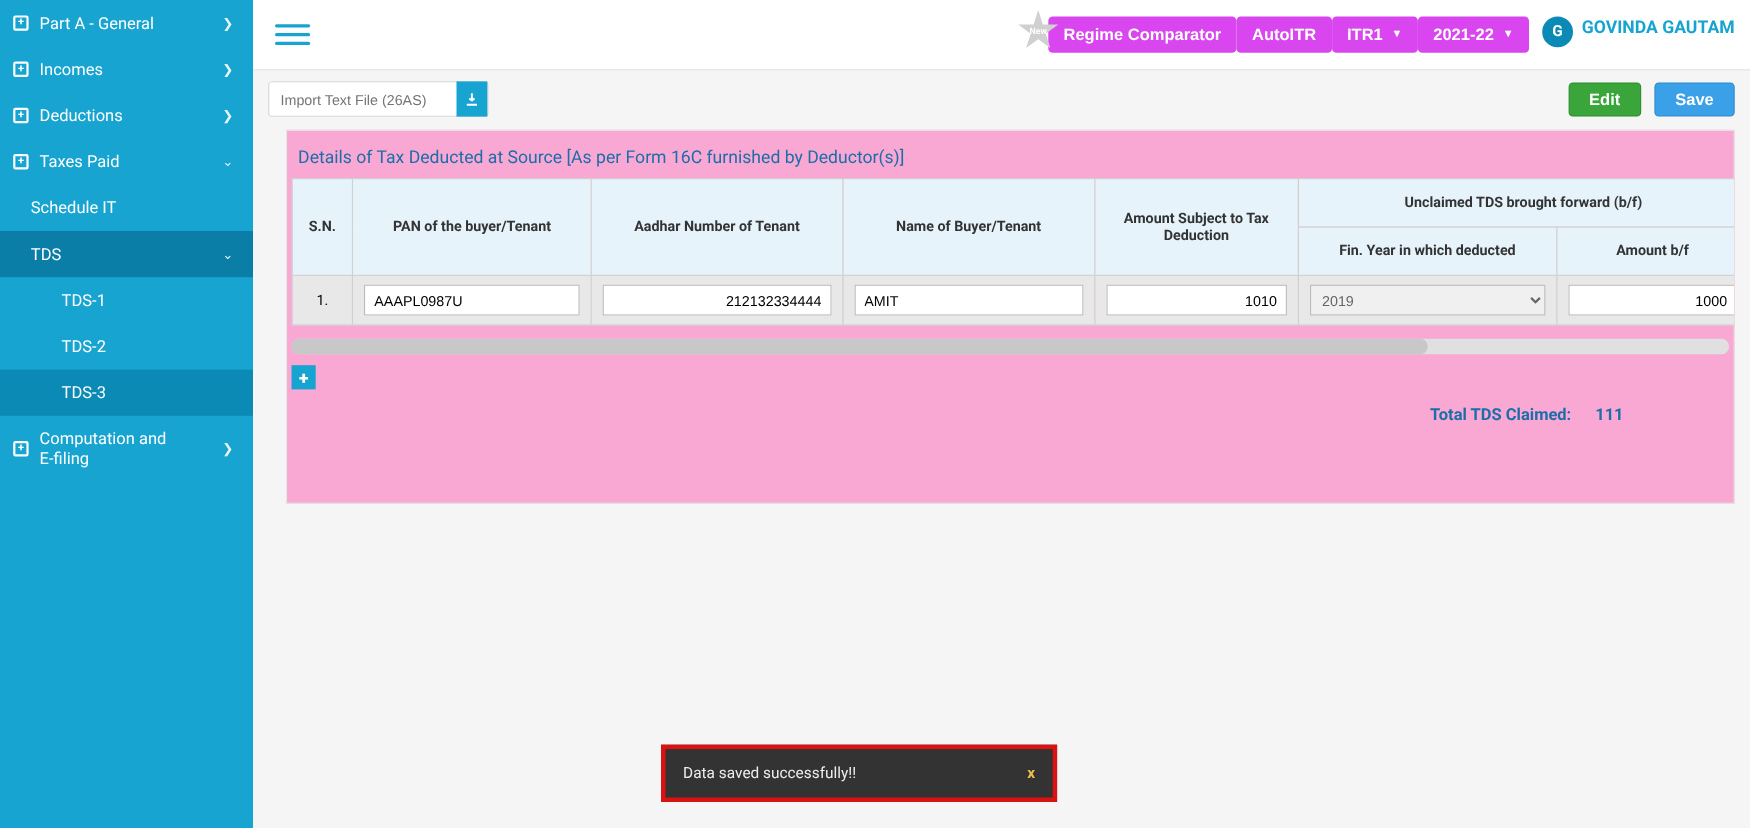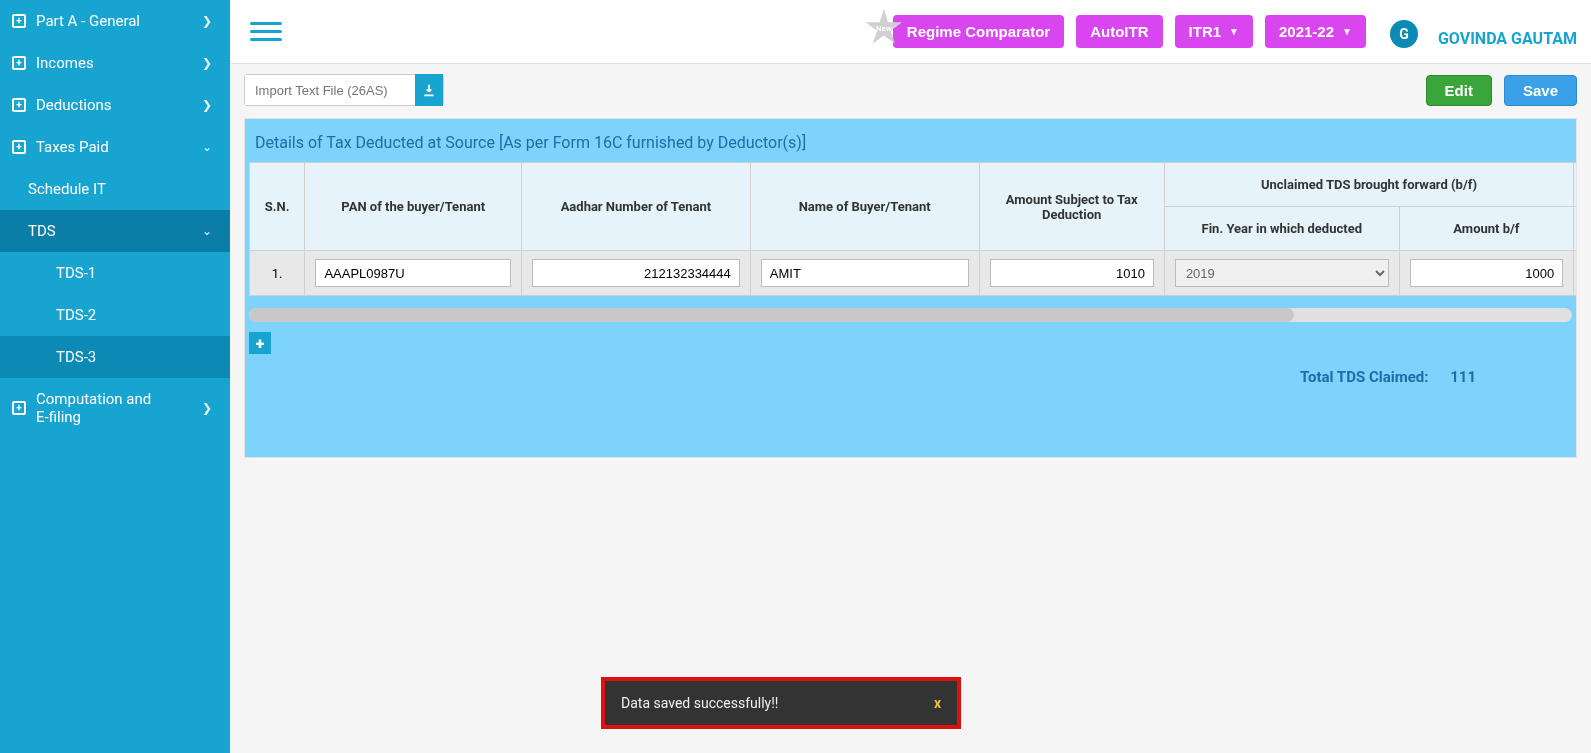--- a/index.html
+++ b/index.html
@@ -18,40 +18,40 @@
 .nav-sub { padding: 12px 18px 12px 28px; font-size: 15px; cursor: pointer; }
 .nav-sub.l2 { padding-left: 56px; }
 .nav-item.active, .nav-sub.active { background: #0a8ab5; }
 .nav-item.darker { background: #0b7ea7; }
 
 
 .header { position: absolute; left: 230px; top: 0; right: 0; height: 64px; background: #fff; border-bottom: 1px solid #e0e0e0; display: flex; align-items: center; padding: 0 14px; }
 .hamburger { width: 32px; height: 28px; display: flex; flex-direction: column; justify-content: center; gap: 5px; cursor: pointer; margin-left: 6px; }
 .hamburger span { height: 3px; background: #17a4d0; border-radius: 2px; }
 .header-spacer { flex: 1; }
-.header-btns { display: flex; align-items: flex-end; gap: 12px; }
+.header-btns { display: flex; align-items: flex-start; gap: 0; }
 .new-badge { position: relative; }
 .new-star { position: absolute; left: -28px; top: -6px; width: 38px; height: 38px; background: #d0d0d0; clip-path: polygon(50% 0%, 61% 35%, 98% 35%, 68% 57%, 79% 91%, 50% 70%, 21% 91%, 32% 57%, 2% 35%, 39% 35%); display: flex; align-items: center; justify-content: center; font-size: 8px; color: #fff; font-weight: bold; }
 .h-btn { background: #d946ef; color: #fff; border: none; border-radius: 4px; padding: 8px 14px; font-size: 15px; font-weight: 600; cursor: pointer; display: flex; align-items: center; gap: 8px; }
 .h-btn .dd { font-size: 10px; }
 .avatar { width: 28px; height: 28px; border-radius: 50%; background: #0a8ab5; color: #fff; display: flex; align-items: center; justify-content: center; font-weight: 700; font-size: 14px; margin-left: 12px; }
 .username { color: #17a4d0; font-weight: 700; font-size: 16px; margin-left: 8px; }
 
 
 .toolbar { position: absolute; left: 230px; top: 64px; right: 0; height: 52px; display: flex; align-items: center; padding: 0 14px; }
 .import-wrap { display: flex; align-items: center; border: 1px solid #ccc; border-radius: 3px; background: #fff; height: 32px; }
 .import-input { border: none; outline: none; font-size: 13px; color: #555; padding: 0 10px; width: 170px; height: 100%; }
 .import-btn { width: 28px; height: 32px; background: #17a4d0; display: flex; align-items: center; justify-content: center; color: #fff; cursor: pointer; }
 .toolbar-spacer { flex: 1; }
 .tb-btn { color: #fff; border: none; border-radius: 4px; padding: 6px 18px; font-size: 15px; font-weight: 600; cursor: pointer; margin-left: 12px; }
 .tb-edit { background: #3aa53a; border: 1px solid #2d8a2d; }
 .tb-save { background: #3aa0e8; border: 1px solid #2d8acc; }
 
 
-.panel { position: absolute; left: 244px; right: 14px; top: 118px; background: #7dd3fc; border: 1px solid #e5e5e5; min-height: 340px; padding-bottom: 18px; }
+.panel { position: absolute; left: 260px; right: 14px; top: 118px; background: #f9a8d4; border: 1px solid #e5e5e5; min-height: 340px; padding-bottom: 18px; }
 .panel-title { color: #1b6ea8; font-size: 16px; padding: 14px 10px 10px; }
 .table-scroll { overflow-x: auto; padding: 0 4px; position: relative; }
 .tbl { border-collapse: collapse; width: 1560px; }
 .tbl th, .tbl td { border: 1px solid #d0d0d0; font-size: 13px; text-align: center; vertical-align: middle; }
 .tbl th { background: #e6f3fa; color: #333; font-weight: 700; padding: 14px 10px; }
 .tbl td { background: #e8e8e8; padding: 8px 10px; }
 .tbl input[type=text] { width: 100%; height: 28px; border: 1px solid #bbb; padding: 0 8px; font-size: 13px; background: #fff; }
 .tbl input.right { text-align: right; }
 .tbl select { width: 100%; height: 28px; border: 1px solid #bbb; background: #f0f0f0; color: #666; font-size: 13px; padding: 0 6px; }
 .col-sn { width: 46px; }

